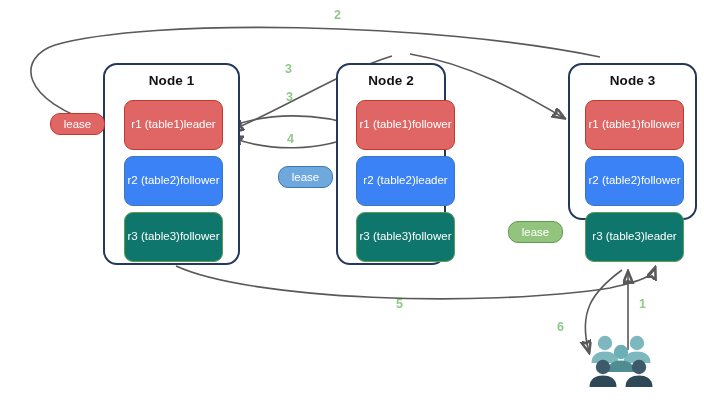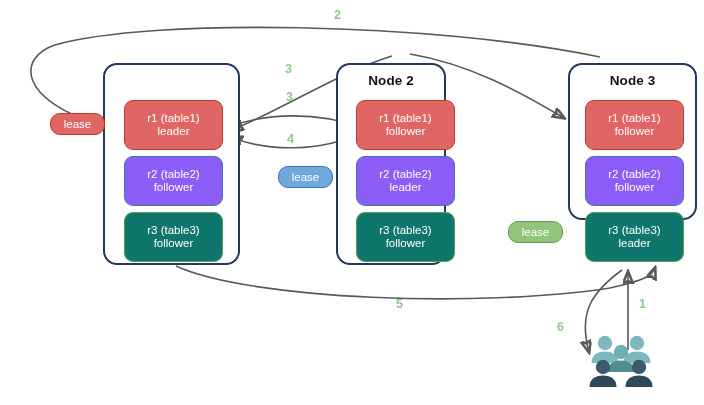--- a/index.html
+++ b/index.html
@@ -30,33 +30,33 @@
     font-weight:bold;
     color:#111111;
     letter-spacing:.1px;
   }
   
   .replica{
     position:absolute;
     box-sizing:border-box;
     border-radius:9px;
     display:flex;
-    flex-direction:column;
+    flex-direction:row;
     align-items:center;
     justify-content:center;
     color:#ffffff;
     font-size:11.5px;
     line-height:13.5px;
     text-align:center;
     border-width:1px;
     border-style:solid;
   }
   .replica span{display:block;}
   .r-red{background:#e06666;border-color:#c0392b;}
-  .r-blue{background:#8b5cf6;border-color:#3c78b4;align-items:center;}
+  .r-blue{background:#3b82f6;border-color:#3c78b4;align-items:center;}
   .r-green{background:#0f766e;border-color:#5e9c4e;}
 
   
   .lease{
     position:absolute;
     box-sizing:border-box;
     border-radius:10px;
     display:flex;
     align-items:center;
     justify-content:center;
@@ -110,20 +110,21 @@
     <path d="M 410 54 C 470 64, 520 92, 564 118" marker-end="url(#ah)"></path>
 
     <path d="M 176 266 C 250 300, 480 308, 610 288 C 645 280, 652 276, 655 268" marker-end="url(#ah)"></path>
 
     <path d="M 628 350 L 628 272" marker-end="url(#ah)"></path>
 
     <path d="M 622 270 C 592 292, 578 312, 589 352" marker-end="url(#ah)"></path>
   </svg>
 
   <div class="node" style="left:103px;top:63px;width:137px;height:202px;">
+    <div class="node-title">Node 1</div>
 
     <div class="replica r-red" style="left:19px;top:35px;width:99px;height:50px;">
       <span>r1 (table1)</span>
       <span>leader</span>
     </div>
 
     <div class="replica r-blue" style="left:19px;top:91px;width:99px;height:50px;">
       <span>r2 (table2)</span>
       <span>follower</span>
     </div>

